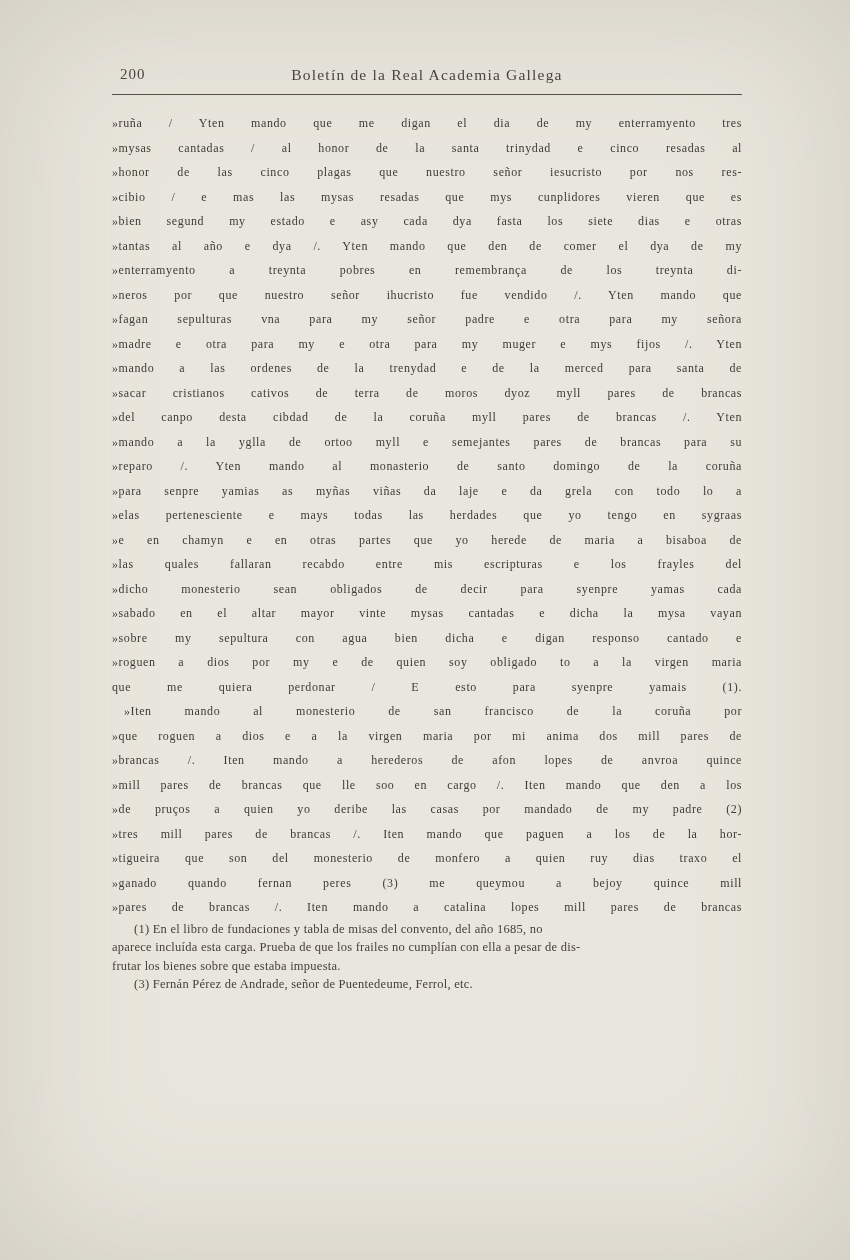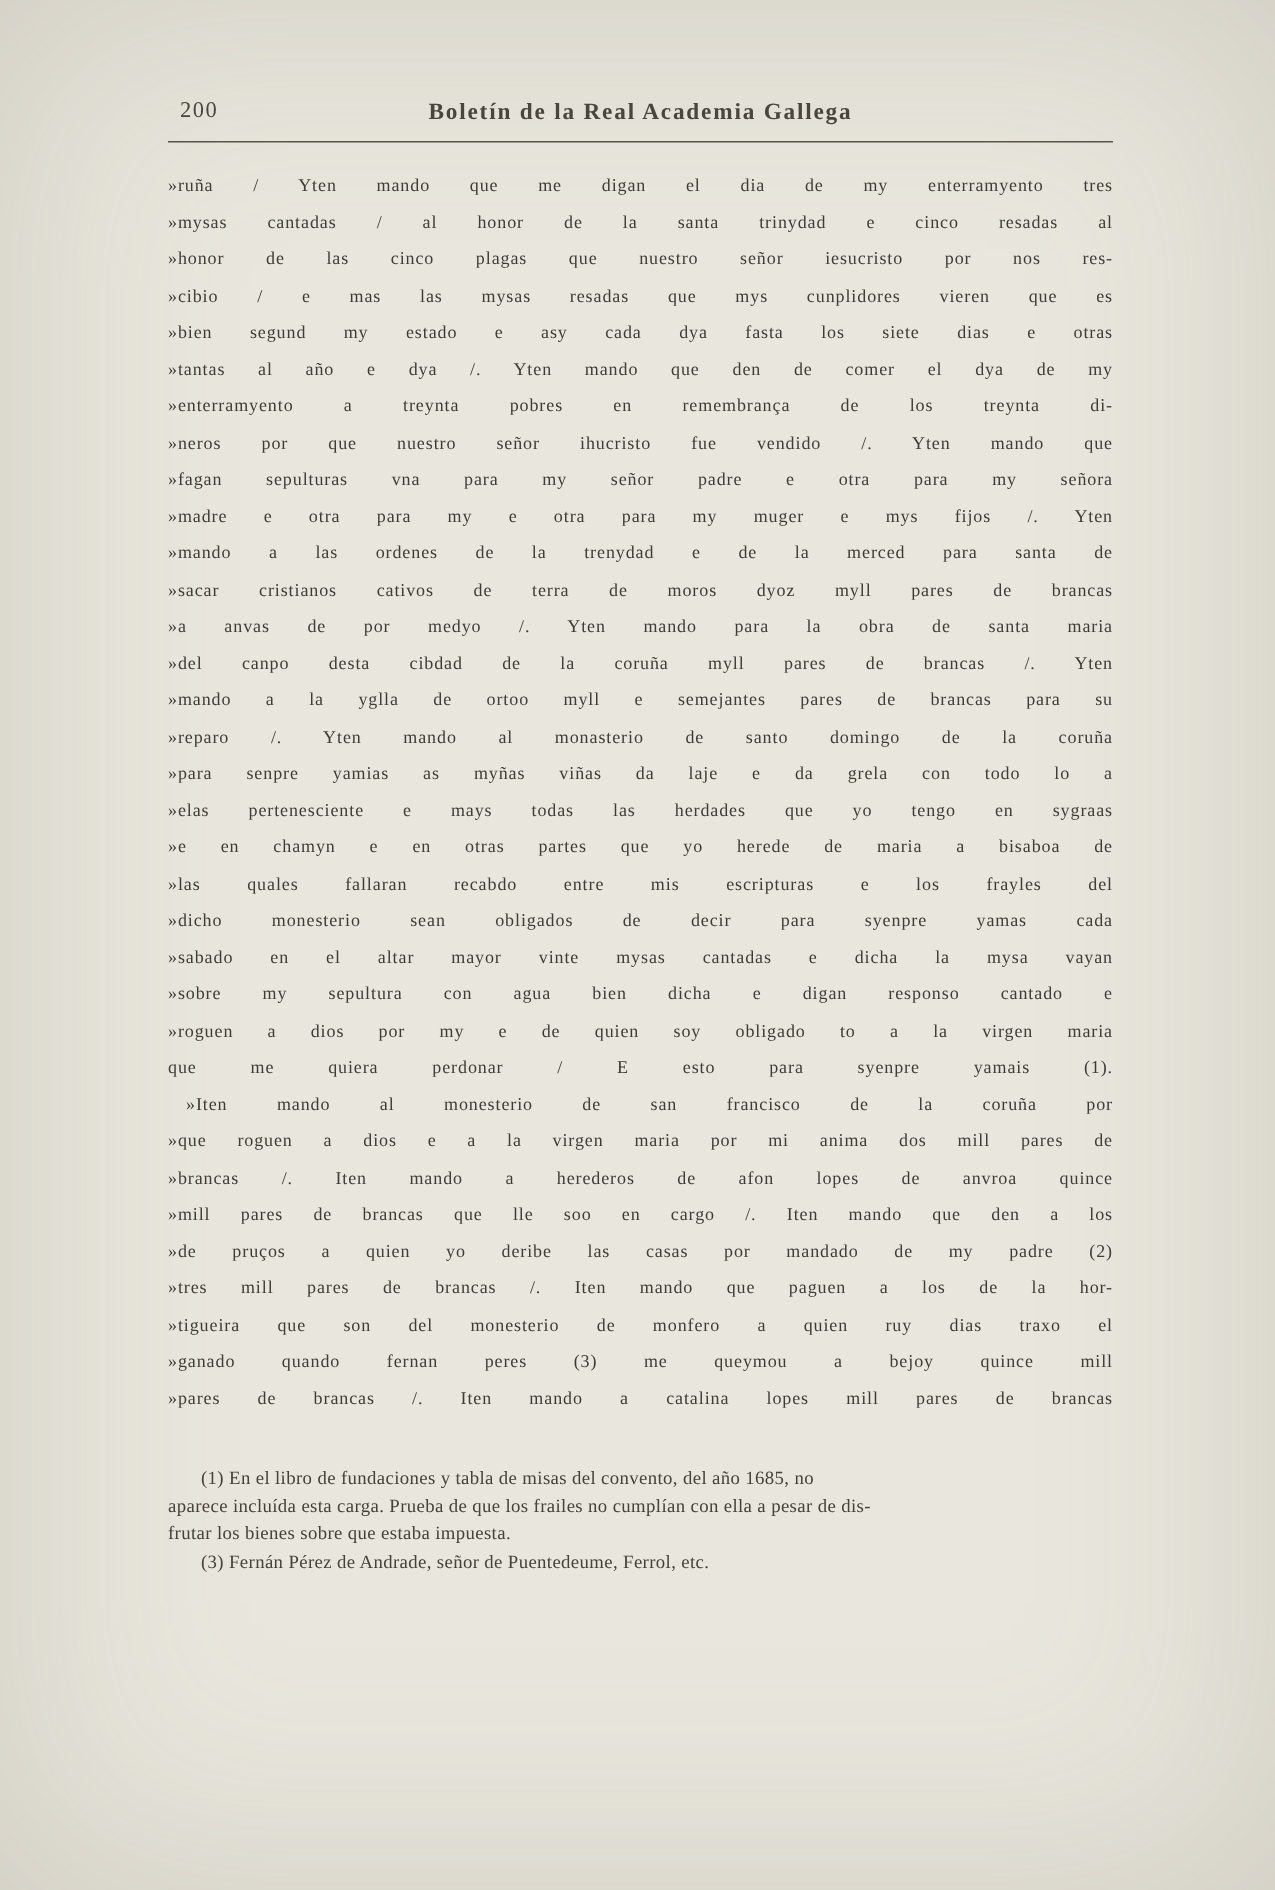--- a/index.html
+++ b/index.html
@@ -36,21 +36,21 @@
     color: #4a463e;
   }
   .journal-title {
     position: absolute;
     left: 0;
     right: 0;
     top: 0;
     text-align: center;
     font-size: 15.5px;
     letter-spacing: 1.2px;
-    font-weight: bold;
+    font-weight: normal;
     color: #4a463e;
   }
   .header-rule {
     border: none;
     border-top: 1.5px solid #57534a;
     margin: 0 0 0 0;
     width: 100%;
   }
   .body-text {
     margin-top: 16px;
@@ -61,21 +61,20 @@
   }
   .body-text .line {
     text-align: justify;
     text-align-last: justify;
     white-space: normal;
   }
   .body-text .line.indent {
     padding-left: 12px;
   }
   .footnotes {
-    margin-top: 32px;
     font-size: 12.5px;
     line-height: 18.5px;
     letter-spacing: 0.25px;
     color: #46423a;
   }
   .footnotes .line {
     text-align: left;
   }
   .footnotes .line.indent {
     padding-left: 22px;
@@ -101,21 +100,20 @@
         <div class="line">»honor de las cinco plagas que nuestro señor iesucristo por nos res-</div>
         <div class="line">»cibio / e mas las mysas resadas que mys cunplidores vieren que es</div>
         <div class="line">»bien segund my estado e asy cada dya fasta los siete dias e otras</div>
         <div class="line">»tantas al año e dya /. Yten mando que den de comer el dya de my</div>
         <div class="line">»enterramyento a treynta pobres en remembrança de los treynta di-</div>
         <div class="line">»neros por que nuestro señor ihucristo fue vendido /. Yten mando que</div>
         <div class="line">»fagan sepulturas vna para my señor padre e otra para my señora</div>
         <div class="line">»madre e otra para my e otra para my muger e mys fijos /. Yten</div>
         <div class="line">»mando a las ordenes de la trenydad e de la merced para santa de</div>
         <div class="line">»sacar cristianos cativos de terra de moros dyoz myll pares de brancas</div>
-        <div class="line">»a anvas de por medyo /. Yten mando para la obra de santa maria</div>
         <div class="line">»del canpo desta cibdad de la coruña myll pares de brancas /. Yten</div>
         <div class="line">»mando a la yglla de ortoo myll e semejantes pares de brancas para su</div>
         <div class="line">»reparo /. Yten mando al monasterio de santo domingo de la coruña</div>
         <div class="line">»para senpre yamias as myñas viñas da laje e da grela con todo lo a</div>
         <div class="line">»elas pertenesciente e mays todas las herdades que yo tengo en sygraas</div>
         <div class="line">»e en chamyn e en otras partes que yo herede de maria a bisaboa de</div>
         <div class="line">»las quales fallaran recabdo entre mis escripturas e los frayles del</div>
         <div class="line">»dicho monesterio sean obligados de decir para syenpre yamas cada</div>
         <div class="line">»sabado en el altar mayor vinte mysas cantadas e dicha la mysa vayan</div>
         <div class="line">»sobre my sepultura con agua bien dicha e digan responso cantado e</div>

